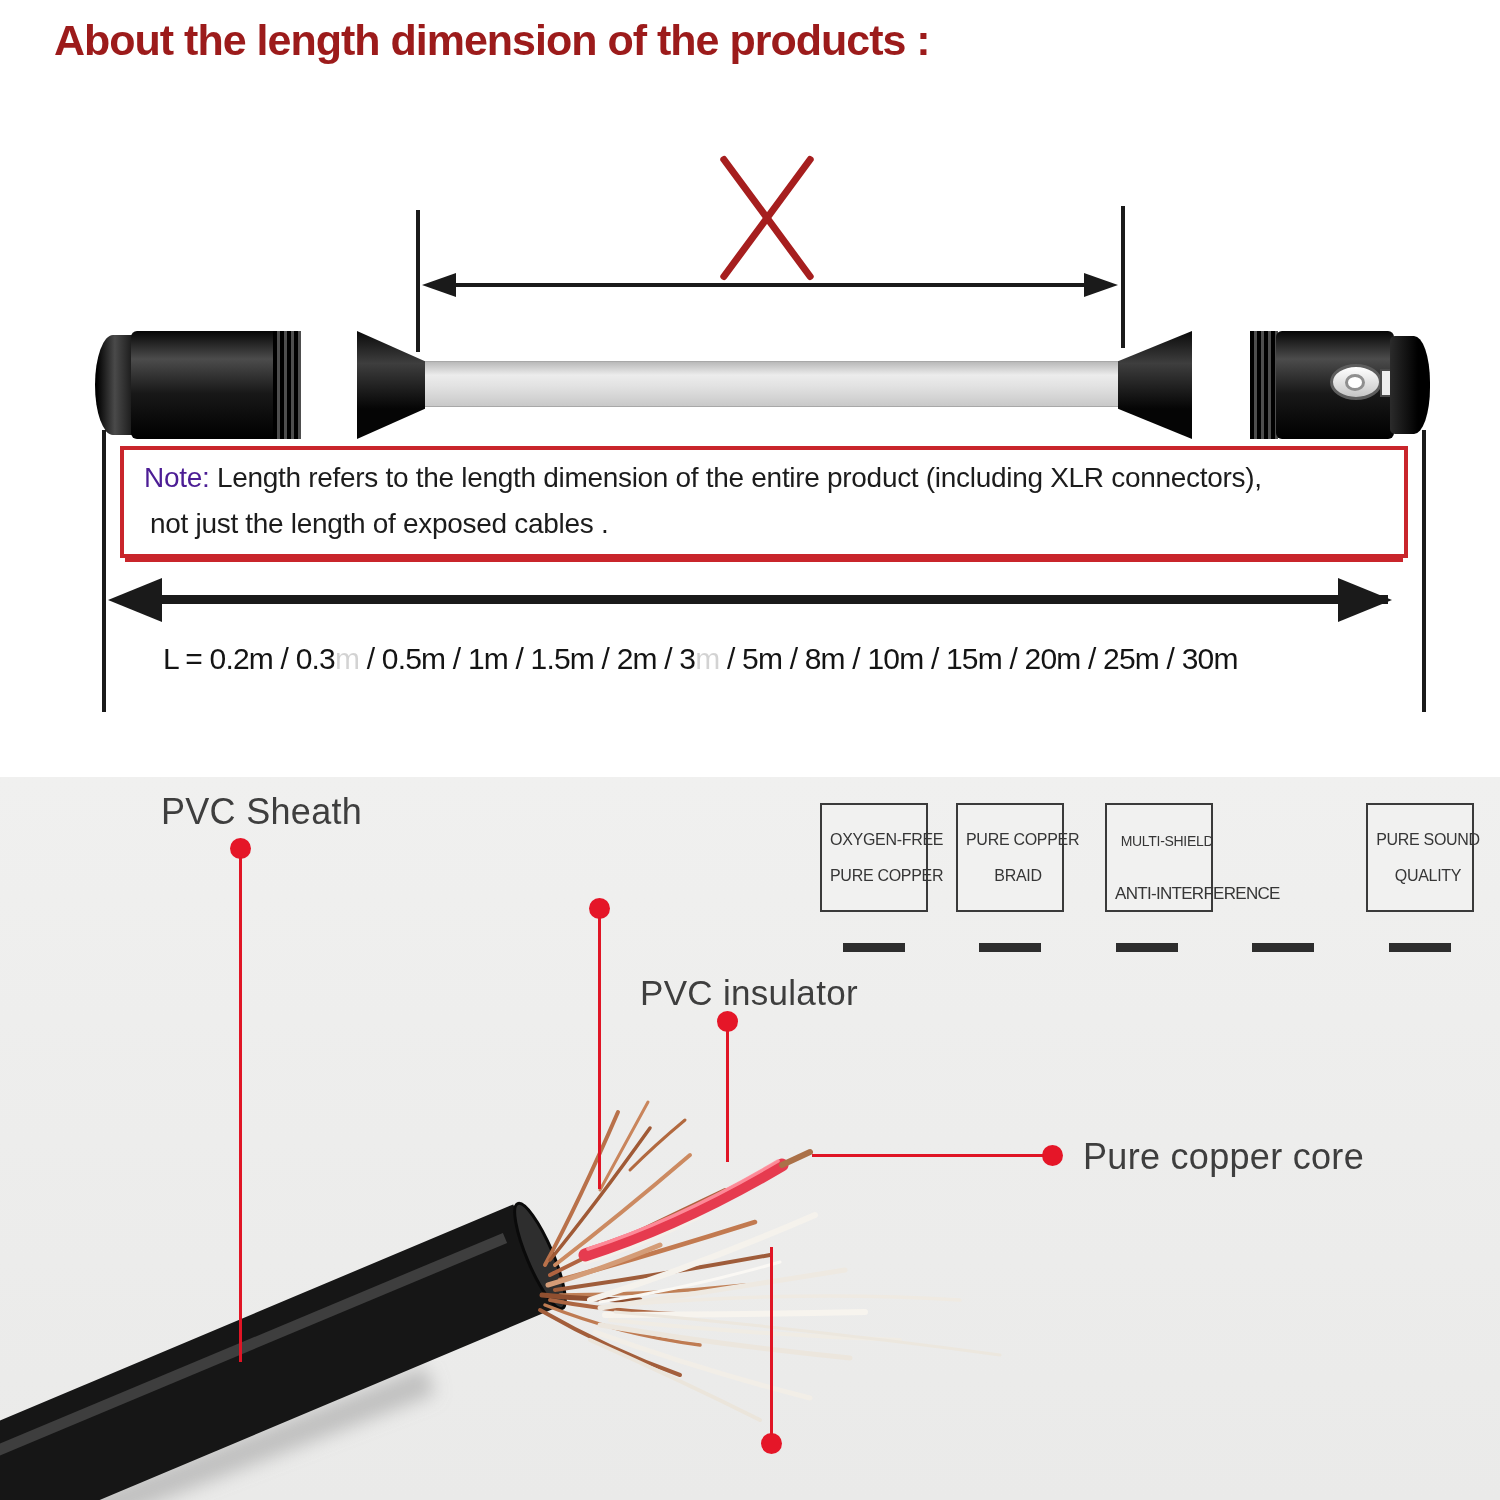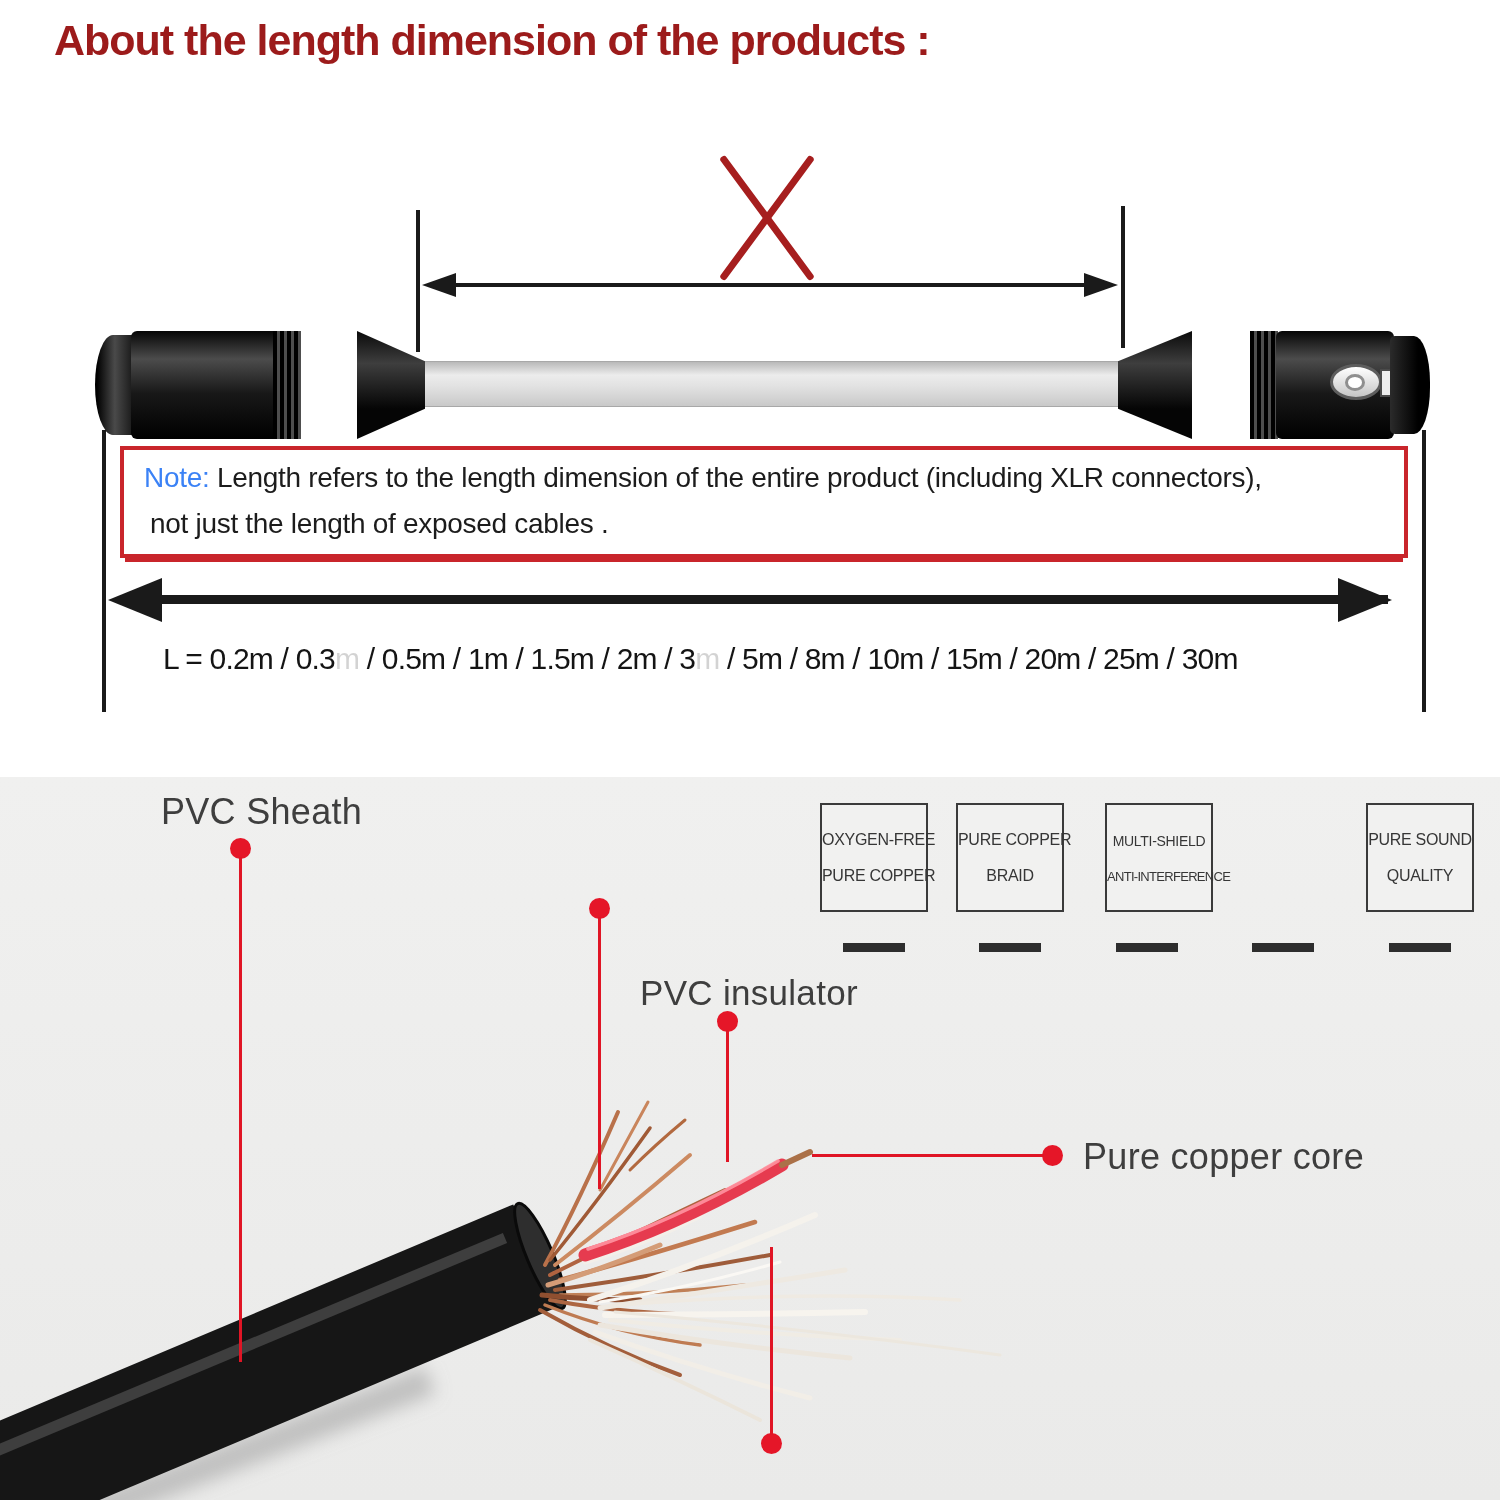--- a/index.html
+++ b/index.html
@@ -59,37 +59,37 @@
   .latch{left:262px;top:38px;width:16px;height:28px;background:#ededed;border:2px solid #4a4a4a;box-sizing:border-box;}
   .cap-r{left:272px;top:5px;width:40px;height:98px;background:linear-gradient(90deg,#2b2b2b,#000 70%);
          border-radius:5px 16px 16px 5px / 5px 46px 46px 5px;}
 
   
   .note-box{left:120px;top:446px;width:1288px;height:112px;background:#fff;box-sizing:border-box;
             border:4px solid #c9252b;box-shadow:0 9px 0 -5px #c9252b;}
   .note-line{position:absolute;white-space:nowrap;font-size:28px;letter-spacing:-0.3px;color:#1c1c1c;}
   .note-line1{left:20px;top:12px;}
   .note-line2{left:26px;top:58px;}
-  .note-label{color:#3b82f6;}
+  .note-label{color:#4c1d95;}
 
   
   .len-text{left:163px;top:642px;font-size:30px;letter-spacing:-0.8px;color:#141414;white-space:nowrap;}
   .faded{opacity:0.18;}
 
   
   .panel{left:0;top:777px;width:1500px;height:723px;background:linear-gradient(180deg,#f0f0ef,#eaeae9);}
 
   
   .badge{top:803px;width:108px;height:109px;box-sizing:border-box;border:2px solid #3a3a3a;background:#f1f1f0;}
   .badge .l1,.badge .l2{position:absolute;left:0;width:100%;text-align:center;color:#363636;
-        font-size:16px;letter-spacing:-0.3px;white-space:nowrap;}
+        font-size:16px;letter-spacing:-0.3px;white-space:nowrap;padding-left:8px;}
   .badge .l1{top:26px;}
   .badge .l2{top:62px;}
   .badge.cond .l1{font-size:14px;top:28px;}
-  .badge.cond .l2{font-size:13px;letter-spacing:-0.7px;top:64px;}
+  .badge.cond .l2{font-size:17px;letter-spacing:-0.7px;top:79px;}
   .badge-bar{top:943px;width:62px;height:9px;background:#2d2d2d;}
 
   
   .part-label{font-size:36px;color:#3e3e3e;letter-spacing:0.3px;white-space:nowrap;}
   .dot{width:21px;height:21px;border-radius:50%;background:#e51628;}
   .lv{width:3px;background:#e01525;}
   .lh{height:3px;background:#e01525;}
 </style>
 </head>
 <body>

